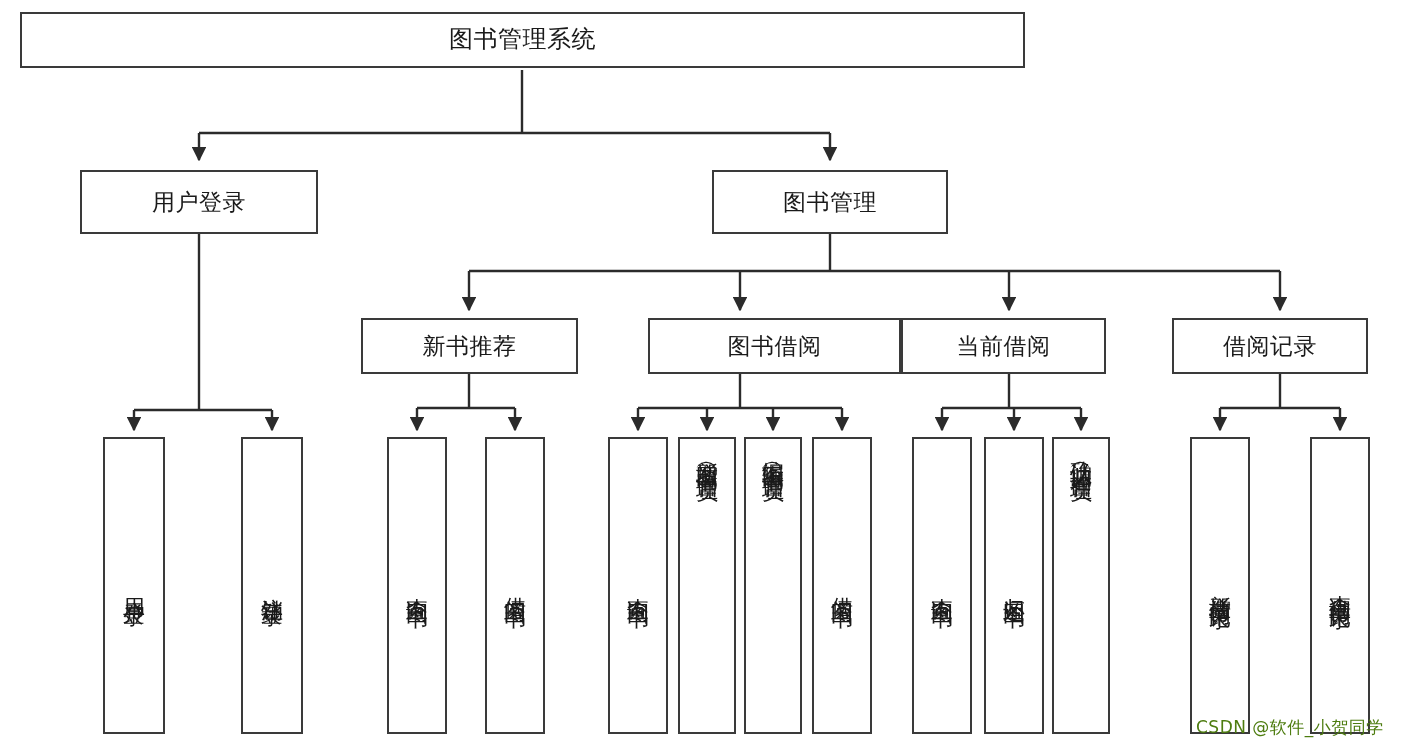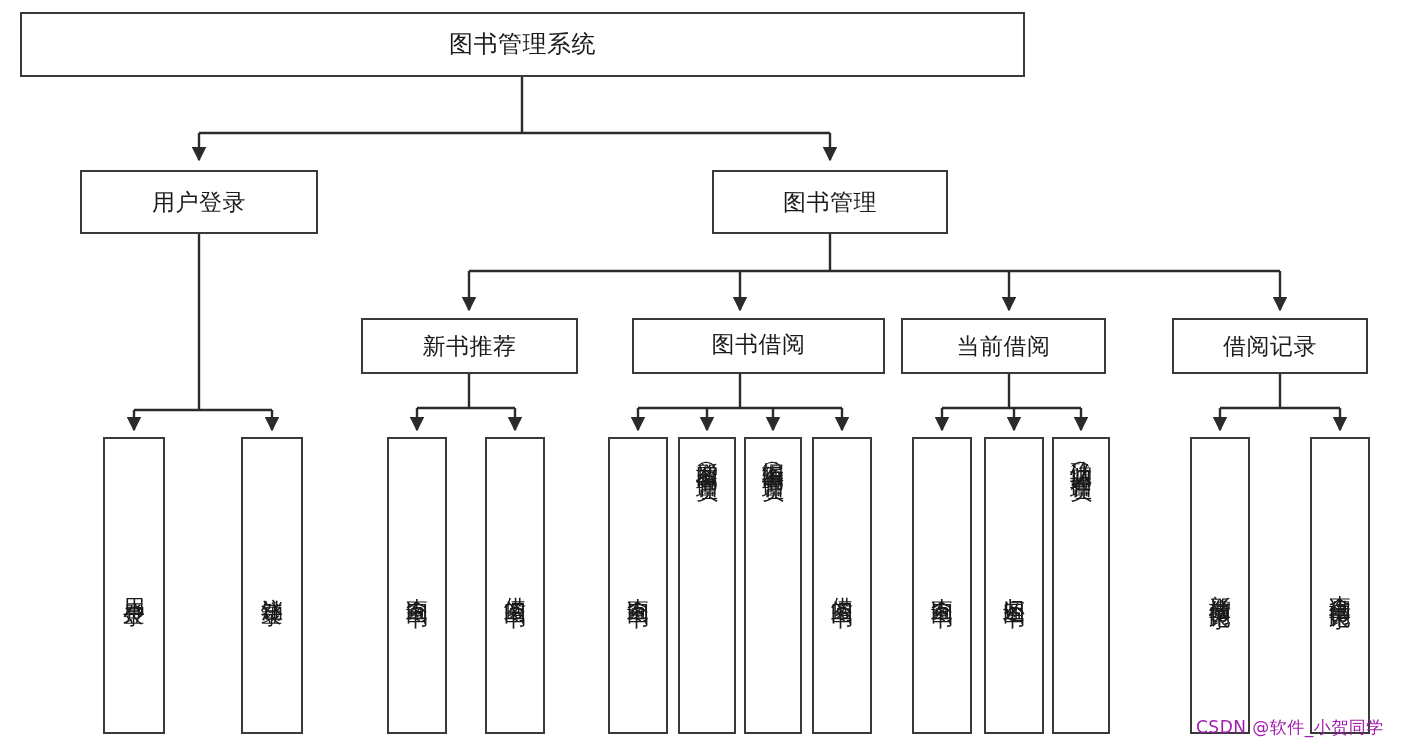--- a/index.html
+++ b/index.html
@@ -61,21 +61,21 @@
     line-height: 1.0;
     letter-spacing: 3px;
     white-space: nowrap;
   }
   .node.v.centered {
     align-items: center;
     padding-top: 0;
   }
   .watermark {
     position: absolute;
-    color: #a21caf;
+    color: #4d7c0f;
     font-size: 17px;
     white-space: nowrap;
     letter-spacing: 0.5px;
   }
 </style>
 </head>
 <body>
 
 <div id="canvas">
 
@@ -122,35 +122,35 @@
       <path d="M 1014 408 L 1014 430" marker-end="url(#arrow)"></path>
       <path d="M 1081 408 L 1081 430" marker-end="url(#arrow)"></path>
 
       <path d="M 1280 374 L 1280 408"></path>
       <path d="M 1220 408 L 1340 408"></path>
       <path d="M 1220 408 L 1220 430" marker-end="url(#arrow)"></path>
       <path d="M 1340 408 L 1340 430" marker-end="url(#arrow)"></path>
     </g>
   </svg>
 
-  <div class="node h root" style="left:20px; top:12px; width:1005px; height:65px;">
+  <div class="node h root" style="left:20px; top:12px; width:1005px; height:56px;">
     <span class="label">图书管理系统</span>
   </div>
 
   <div class="node h" style="left:80px; top:170px; width:238px; height:64px;">
     <span class="label">用户登录</span>
   </div>
   <div class="node h" style="left:712px; top:170px; width:236px; height:64px;">
     <span class="label">图书管理</span>
   </div>
 
   <div class="node h" style="left:361px; top:318px; width:217px; height:56px;">
     <span class="label">新书推荐</span>
   </div>
-  <div class="node h" style="left:632px; top:318px; width:253px; height:56px;font-family:Liberation Mono, monospace;">
+  <div class="node h" style="left:648px; top:318px; width:253px; height:56px;">
     <span class="label">图书借阅</span>
   </div>
   <div class="node h" style="left:901px; top:318px; width:205px; height:56px;">
     <span class="label">当前借阅</span>
   </div>
   <div class="node h" style="left:1172px; top:318px; width:196px; height:56px;">
     <span class="label">借阅记录</span>
   </div>
 
   <div class="node v centered" style="left:103px; top:437px; width:62px; height:297px;">

